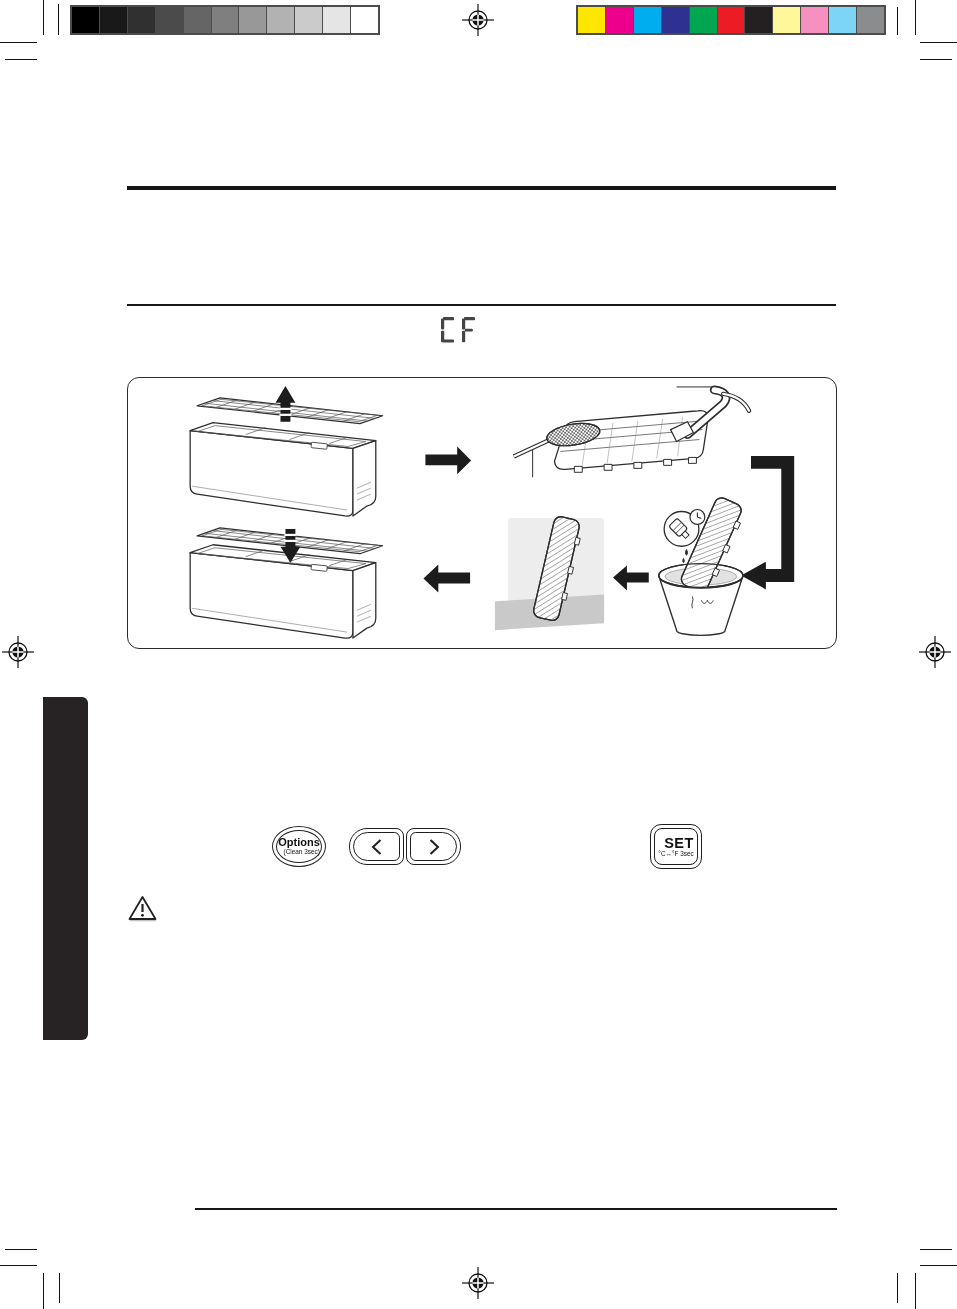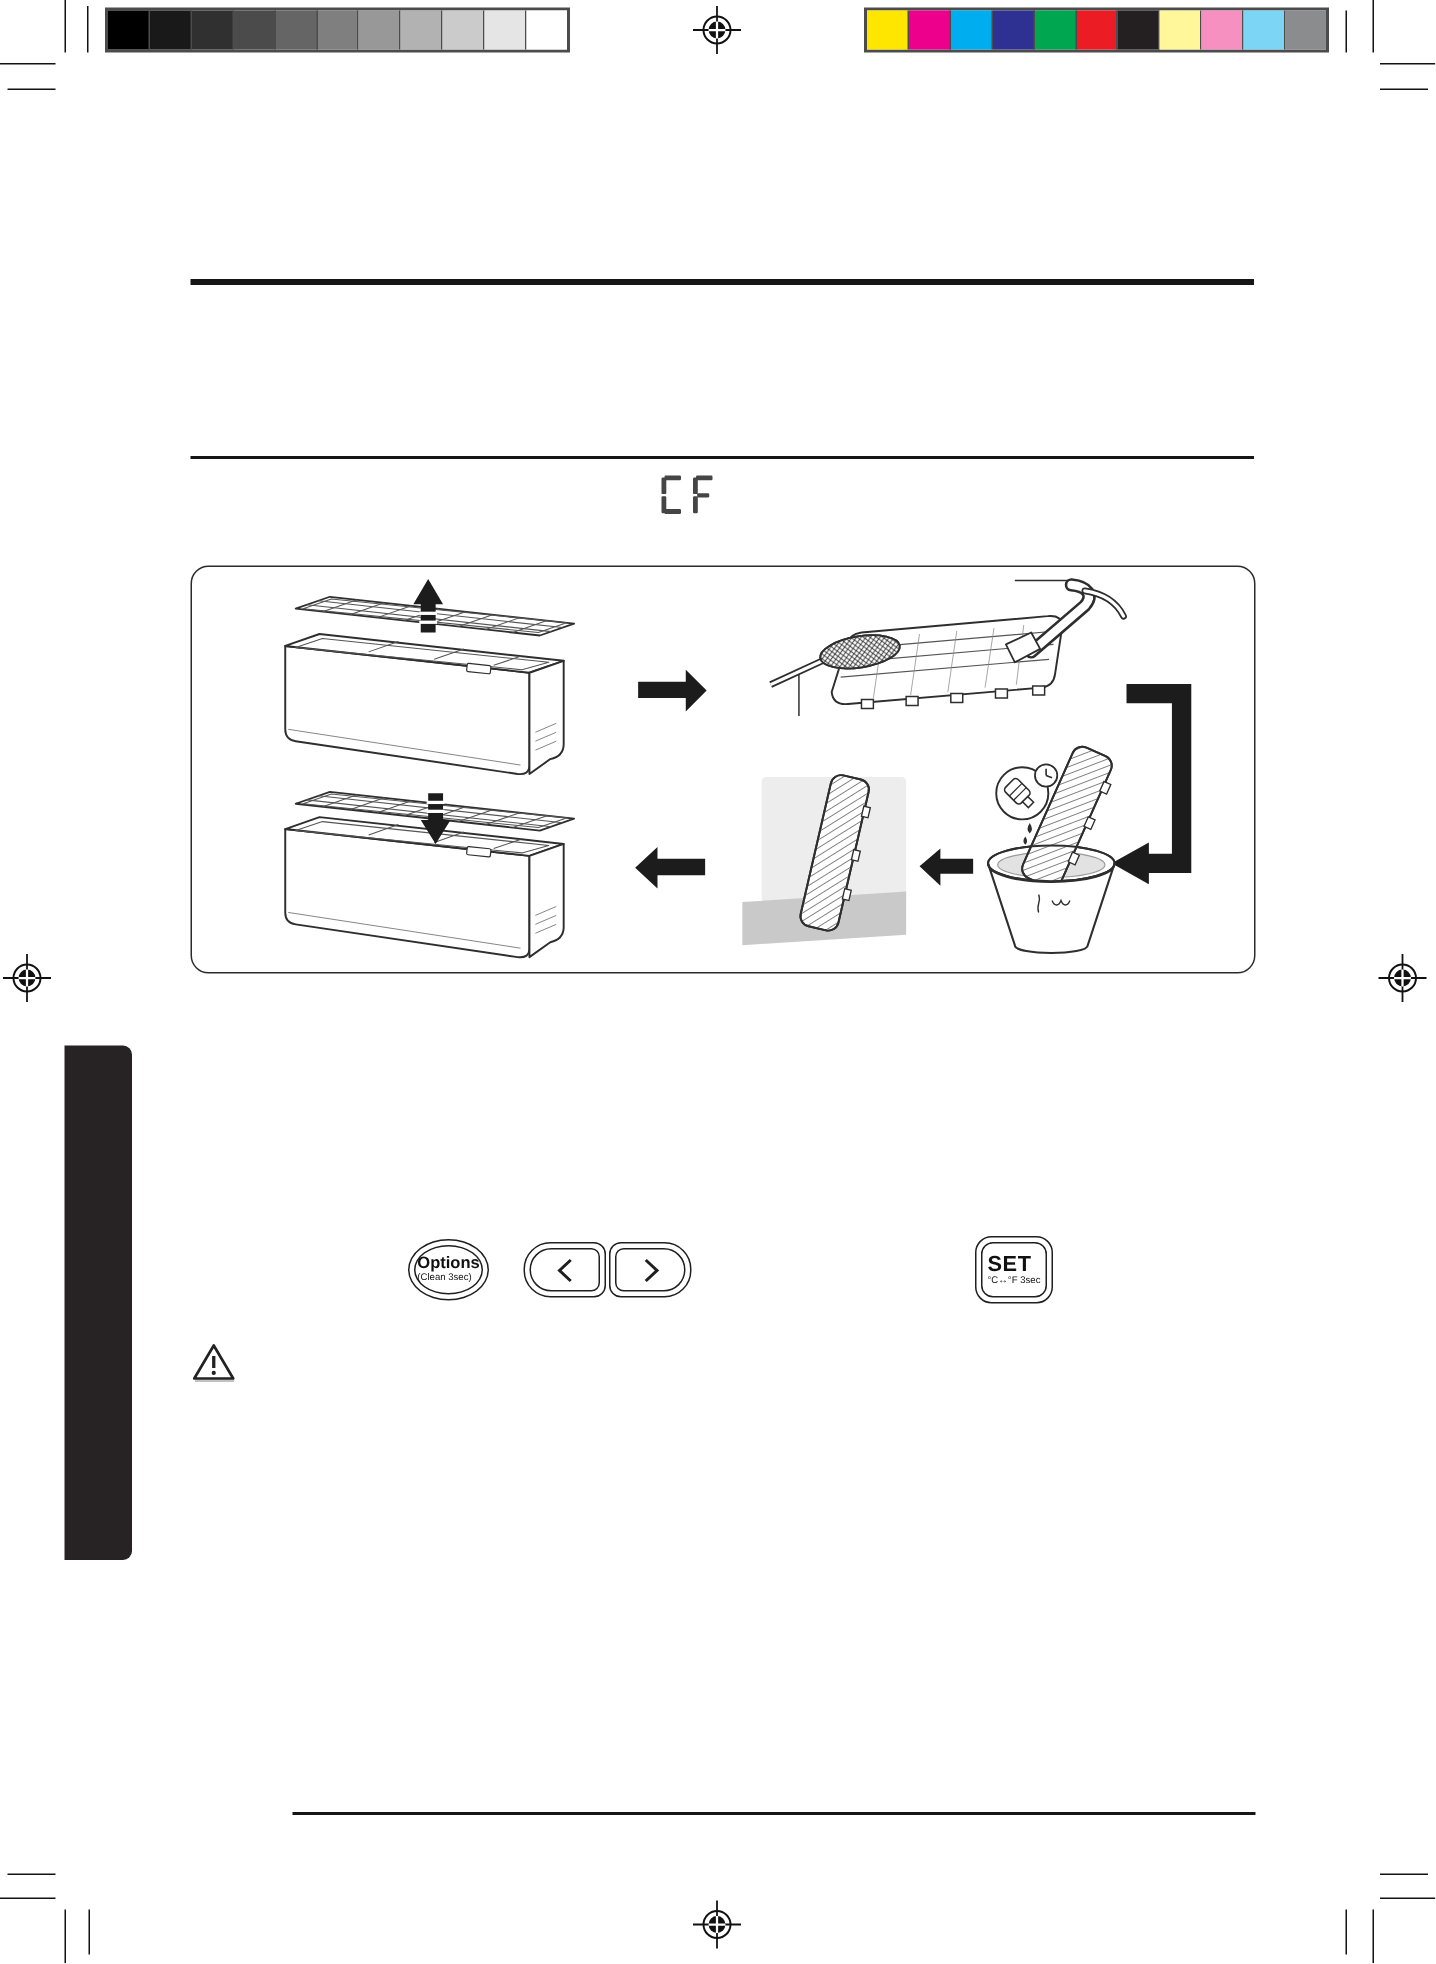--- a/index.html
+++ b/index.html
@@ -14,21 +14,21 @@
   
   .rule{position:absolute;background:#161616;}
   
   .diagram-box{position:absolute;left:127px;top:377px;width:710px;height:272px;
                border:1.6px solid #2b2b2b;border-radius:12px;box-sizing:border-box;background:#fff;}
   .diagram-box svg{display:block;width:100%;height:100%;}
   
   .btn{position:absolute;box-sizing:border-box;border:1.6px solid #1f1f1f;background:#fff;
        display:flex;align-items:center;justify-content:center;}
   .btn .inner{position:absolute;inset:2.6px;border:1px solid #1f1f1f;pointer-events:none;}
-  .btn .stack{position:relative;display:flex;flex-direction:column;align-items:flex-start;line-height:1.05;}
+  .btn .stack{position:relative;display:flex;flex-direction:column;align-items:flex-end;line-height:1.05;}
   .t-label{font-size:11px;font-weight:bold;color:#111;}
   .t-sub{font-size:6.4px;color:#111;white-space:nowrap;}
   .t-set{font-size:14.5px;font-weight:bold;letter-spacing:.4px;color:#111;}
   .oval,.oval .inner{border-radius:50%;}
   .pill-l{border-radius:18px 8px 8px 18px;}
   .pill-l .inner{border-radius:15px 6px 6px 15px;}
   .pill-r{border-radius:8px 18px 18px 8px;}
   .pill-r .inner{border-radius:6px 15px 15px 6px;}
   .setbtn{border-radius:11px;}
   .setbtn .inner{border-radius:8px;}

